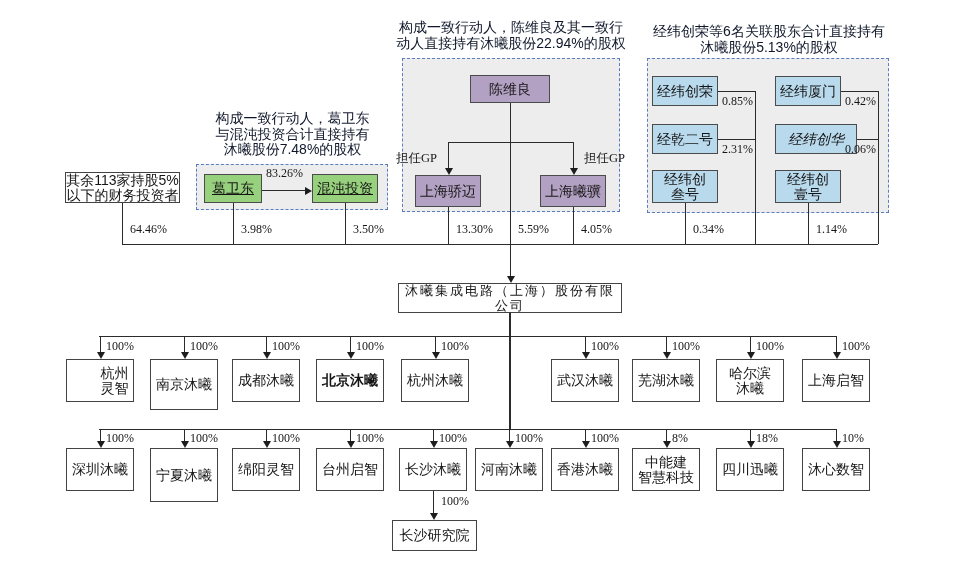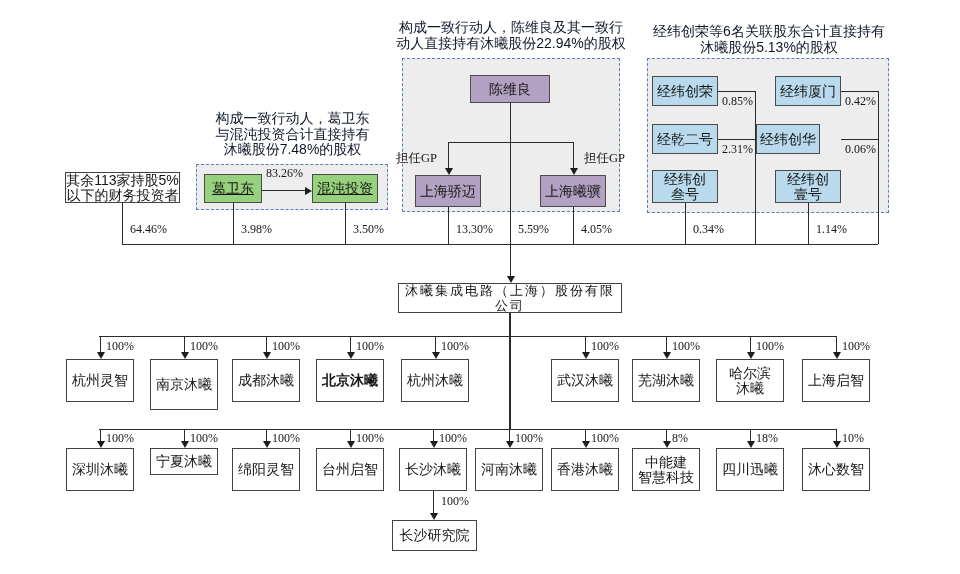--- a/index.html
+++ b/index.html
@@ -40,21 +40,21 @@
   <div class="box" style="left:65px;top:172px;width:115px;height:31px;">其余113家持股5%
 以下的财务投资者</div>
   <div class="box green" style="left:204px;top:174px;width:58px;height:29px;">葛卫东</div>
   <div class="box green" style="left:312px;top:174px;width:66px;height:29px;">混沌投资</div>
   <div class="box purple" style="left:470px;top:75px;width:80px;height:28px;">陈维良</div>
   <div class="box purple" style="left:415px;top:175px;width:66px;height:32px;">上海骄迈</div>
   <div class="box purple" style="left:540px;top:175px;width:66px;height:32px;">上海曦骥</div>
   <div class="box blue" style="left:652px;top:76px;width:66px;height:30px;">经纬创荣</div>
   <div class="box blue" style="left:775px;top:76px;width:66px;height:30px;">经纬厦门</div>
   <div class="box blue" style="left:652px;top:124px;width:66px;height:30px;">经乾二号</div>
-  <div class="box blue" style="left:756px;top:124px;width:64px;height:30px;">经纬创华</div>
+  <div class="box blue" style="left:775px;top:124px;width:82px;height:30px;font-style:italic;">经纬创华</div>
   <div class="box blue" style="left:652px;top:170px;width:66px;height:33px;">经纬创
 叁号</div>
   <div class="box blue" style="left:775px;top:170px;width:66px;height:33px;">经纬创
 壹号</div>
 
   <div class="box company" style="left:398px;top:283px;width:224px;height:30px;">沐曦集成电路（上海）股份有限公司</div>
 
   <div class="box" style="left:392px;top:520px;width:85px;height:31px;">长沙研究院</div>
 <div class="line" style="left: 122px; top: 203px; width: 1px; height: 41px;"></div>
     <div class="line" style="left: 233px; top: 203px; width: 1px; height: 41px;"></div>
@@ -94,21 +94,21 @@
     <div class="pct" style="left: 722px; top: 94px;">0.85%</div>
     <div class="pct" style="left: 722px; top: 142px;">2.31%</div>
     <div class="pct" style="left: 845px; top: 94px;">0.42%</div>
     <div class="pct" style="left: 845px; top: 142px;">0.06%</div>
     <div class="pct" style="left: 266px; top: 166px;">83.26%</div>
     <div class="pct gp" style="left: 396px; top: 150px;">担任GP</div>
     <div class="pct gp" style="left: 584px; top: 150px;">担任GP</div>
     <div class="line" style="left: 100px; top: 336px; width: 1px; height: 17px;"></div>
     <div class="arrow-down" style="left: 96.5px; top: 352px;"></div>
     <div class="pct" style="left: 106px; top: 339px;">100%</div>
-    <div class="box" style="left: 66px; top: 359px; width: 68px; height: 43px;">杭州灵智</div>
+    <div class="box" style="left: 66px; top: 359px; width: 68px; height: 43px; padding-left: 29px;">杭州灵智</div>
     <div class="line" style="left: 184px; top: 336px; width: 1px; height: 17px;"></div>
     <div class="arrow-down" style="left: 180.5px; top: 352px;"></div>
     <div class="pct" style="left: 190px; top: 339px;">100%</div>
     <div class="box" style="left: 150px; top: 359px; width: 68px; height: 51px;">南京沐曦</div>
     <div class="line" style="left: 266px; top: 336px; width: 1px; height: 17px;"></div>
     <div class="arrow-down" style="left: 262.5px; top: 352px;"></div>
     <div class="pct" style="left: 272px; top: 339px;">100%</div>
     <div class="box" style="left: 232px; top: 359px; width: 68px; height: 43px;">成都沐曦</div>
     <div class="line" style="left: 350px; top: 336px; width: 1px; height: 17px;"></div>
     <div class="arrow-down" style="left: 346.5px; top: 352px;"></div>
@@ -135,21 +135,21 @@
     <div class="arrow-down" style="left: 832.5px; top: 352px;"></div>
     <div class="pct" style="left: 842px; top: 339px;">100%</div>
     <div class="box" style="left: 802px; top: 359px; width: 68px; height: 43px;">上海启智</div>
     <div class="line" style="left: 100px; top: 429px; width: 1px; height: 13px;"></div>
     <div class="arrow-down" style="left: 96.5px; top: 441px;"></div>
     <div class="pct" style="left: 106px; top: 431px;">100%</div>
     <div class="box" style="left: 66px; top: 448px; width: 68px; height: 43px;">深圳沐曦</div>
     <div class="line" style="left: 184px; top: 429px; width: 1px; height: 13px;"></div>
     <div class="arrow-down" style="left: 180.5px; top: 441px;"></div>
     <div class="pct" style="left: 190px; top: 431px;">100%</div>
-    <div class="box" style="left: 150px; top: 448px; width: 68px; height: 27px;">宁夏沐曦</div>
+    <div class="box" style="left: 150px; top: 448px; width: 68px; height: 54px;">宁夏沐曦</div>
     <div class="line" style="left: 266px; top: 429px; width: 1px; height: 13px;"></div>
     <div class="arrow-down" style="left: 262.5px; top: 441px;"></div>
     <div class="pct" style="left: 272px; top: 431px;">100%</div>
     <div class="box" style="left: 232px; top: 448px; width: 68px; height: 43px;">绵阳灵智</div>
     <div class="line" style="left: 350px; top: 429px; width: 1px; height: 13px;"></div>
     <div class="arrow-down" style="left: 346.5px; top: 441px;"></div>
     <div class="pct" style="left: 356px; top: 431px;">100%</div>
     <div class="box" style="left: 316px; top: 448px; width: 68px; height: 43px;">台州启智</div>
     <div class="line" style="left: 433px; top: 429px; width: 1px; height: 13px;"></div>
     <div class="arrow-down" style="left: 429.5px; top: 441px;"></div>

